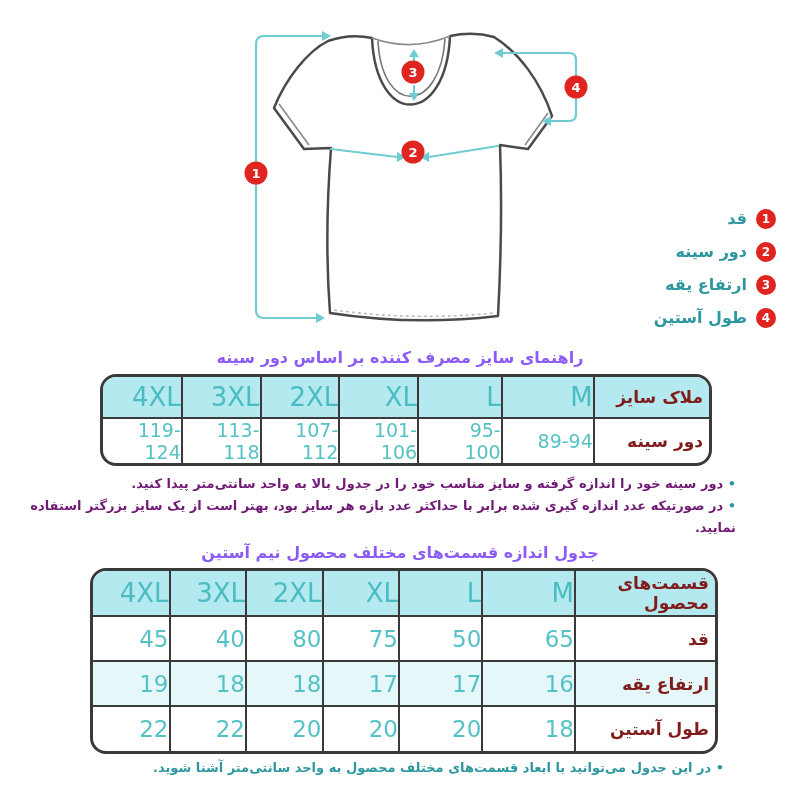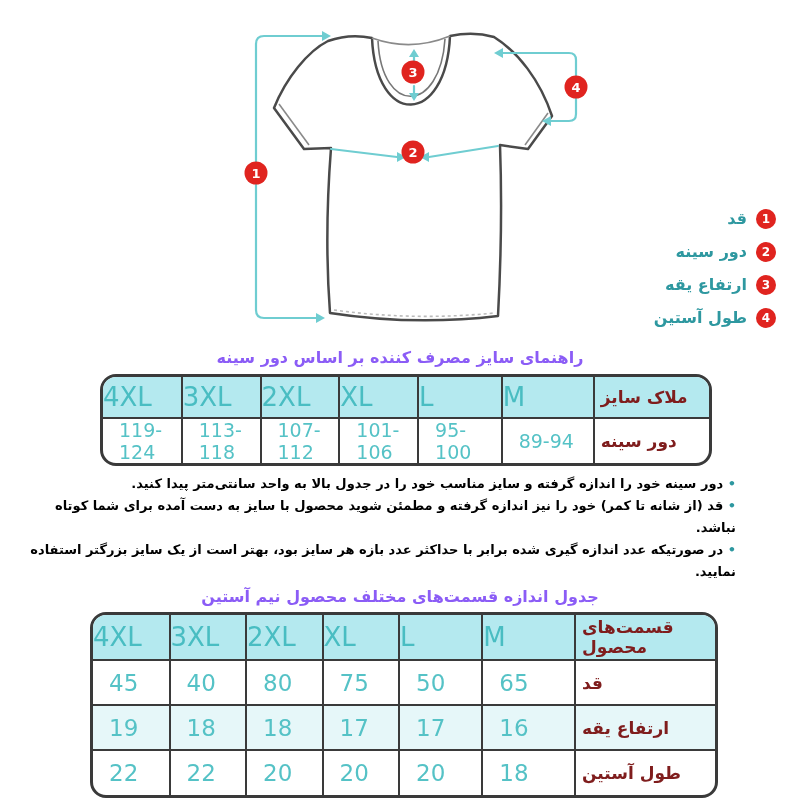--- a/index.html
+++ b/index.html
@@ -19,33 +19,33 @@
            align-items:center; justify-content:center; flex:0 0 auto; }
 
   
   .sec-title { text-align:center; color:#8b5cf6; font-weight:bold;
                font-size:16px; direction:rtl; }
   .title-1 { margin:2px 0 7px; }
   .title-2 { margin:4px 0 6px; }
 
   .notes { list-style:none; direction:rtl; text-align:right;
            padding:7px 64px 0 24px; }
-  .notes li { color:#000000; font-size:13px; font-weight:bold; line-height:22px; }
+  .notes li { color:#701a75; font-size:13px; font-weight:bold; line-height:22px; }
   .notes li::before, .footnote::before { content:"\2022\00a0"; color:#2E98A0; }
   .footnote { direction:rtl; text-align:right; padding:6px 76px 0 24px;
               color:#2E98A0; font-size:13px; font-weight:bold; }
 
   
   .tbl-wrap { border:3px solid #3A3A3A; border-radius:16px; overflow:hidden;
               background:#fff; }
   .t1-wrap { width:612px; margin-left:100px; }
   .t2-wrap { width:628px; margin-left:90px; }
   table { width:100%; border-collapse:collapse; table-layout:fixed; }
   td { border-left:2.5px solid #3A3A3A; border-top:2.5px solid #3A3A3A;
-       text-align:left; vertical-align:middle;margin-top:48px; }
+       text-align:right; vertical-align:middle;margin-top:48px; }
   td:first-child { border-left:none; }
   tr:first-child td { border-top:none; }
   tr.head td { background:#B4E9EF; }
   tr.tint td { background:#E6F7F9; }
   .t1-wrap tr.head td { height:41px; }
   .t1-wrap tr.vals td { height:38px; }
   .t2-wrap tr td { height:45px; }
   td.sz  { font-size:26px; color:#49BDC2; direction:ltr; }
   td.lbl { font-size:17px; font-weight:bold; color:#7f1d1d; direction:rtl;
            padding:0 6px; }
@@ -158,21 +158,20 @@
           <td class="num">95-100</td>
           <td class="num">89-94</td>
           <td class="lbl">دور سینه</td>
         </tr>
       </tbody>
     </table>
   </div>
 
   <ul class="notes">
     <li>دور سینه خود را اندازه گرفته و سایز مناسب خود را در جدول بالا به واحد سانتی‌متر پیدا کنید.</li>
-    <li>قد (از شانه تا کمر) خود را نیز اندازه گرفته و مطمئن شوید محصول با سایز به دست آمده برای شما کوتاه نباشد.</li>
     <li>در صورتیکه عدد اندازه گیری شده برابر با حداکثر عدد بازه هر سایز بود، بهتر است از یک سایز بزرگتر استفاده نمایید.</li>
   </ul>
 
   <h2 class="sec-title title-2">جدول اندازه قسمت‌های مختلف محصول نیم آستین</h2>
 
   <div class="tbl-wrap t2-wrap">
     <table dir="ltr">
       <colgroup>
         <col style="width:12.3%">
           <col style="width:12.3%">

